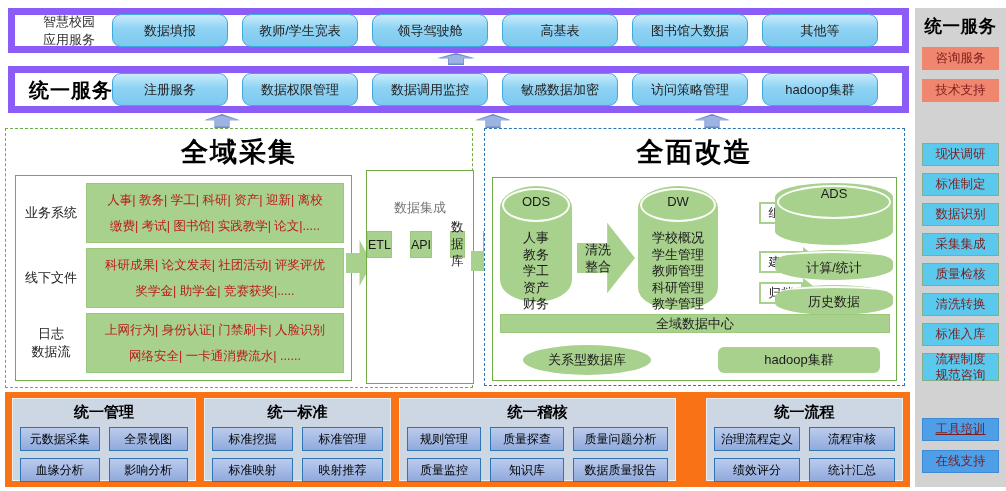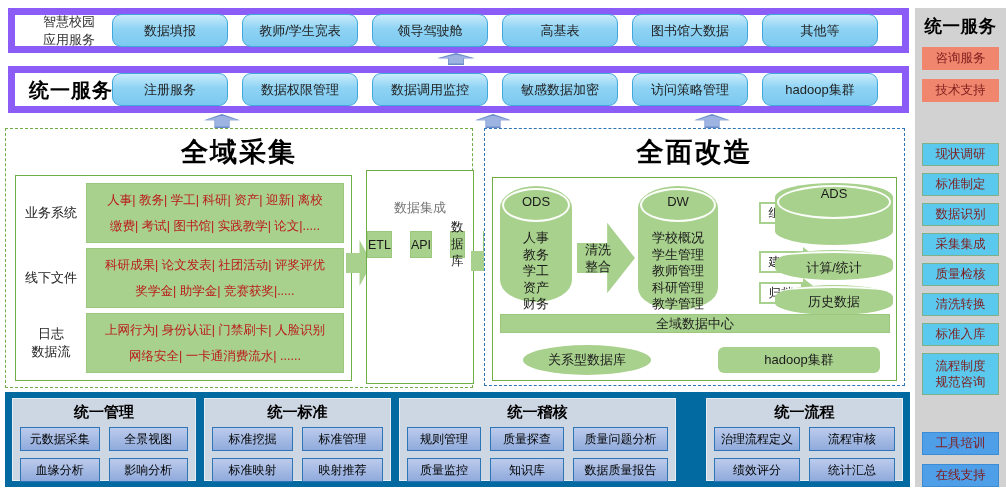--- a/index.html
+++ b/index.html
@@ -78,42 +78,42 @@
   .flow-label { width:44px; height:22px; background:#fff; border:2.5px solid #A9D18E;
                 display:flex; align-items:center; justify-content:center; font-size:12.5px; }
   .flow-head { width:0; height:0; border-top:15px solid transparent;
                border-bottom:15px solid transparent; border-left:19px solid #A9D18E; }
   .greenbar { position:absolute; background:#A9D18E; border:1px solid #9CC87E;
               display:flex; align-items:center; justify-content:center; font-size:13px; }
   .ellipse { border-radius:50%; border:none; }
   .rounded { border-radius:6px; border:none; }
 
   
-  #bottom { position:absolute; left:5px; top:392px; width:905px; height:95px; background:#0369a1;
+  #bottom { position:absolute; left:5px; top:392px; width:905px; height:95px; background:#f97316;
             display:flex; gap:8px; padding:6px 7px; }
   .panel { background:#CDD6E3; border:1px solid #E9EEF5; display:flex; flex-direction:column;
            padding:2px 7px 7px; }
   .panel-title { text-align:center; font-weight:bold; font-size:15px; padding:2px 0 5px; color:#000; }
   .panel-grid { display:grid; gap:7px 9px; flex:1; align-content:start; }
   .p2col { grid-template-columns:1fr 1fr; }
   .p3col { grid-template-columns:74px 74px 1fr; }
   .pbtn { height:24px; background:linear-gradient(180deg,#BCCBEC 0%,#8FAADC 100%);
           border:1px solid #2E75B6; display:flex; align-items:center; justify-content:center;
           font-size:12px; color:#000; }
 
   
   #sidebar { position:absolute; left:915px; top:8px; width:91px; height:479px; background:#D2D2D2;
              display:flex; flex-direction:column; align-items:center; }
   .sb-title { font-weight:bold; font-size:17.5px; margin-top:6px; color:#000; letter-spacing:0.5px; }
   .sb-btn { width:77px; height:23px; flex:none; display:flex; align-items:center; justify-content:center;
             font-size:12.5px; color:#7f1d1d; text-align:center; }
   .sb-red { background:#F0866E; margin-top:9px; }
   .sb-red:first-of-type { margin-top:3px; }
   .sb-cyan { background:#5BC8ED; border:1px solid #7FB08A; margin-top:7px; }
-  .sb-tall { height:42px; white-space:pre-line; line-height:1.3; }
+  .sb-tall { height:28px; white-space:pre-line; line-height:1.3; }
   .sb-blue { background:#4E9EE8; border:1px solid #3D8BD4; margin-top:9px; }
 </style>
 </head>
 <body>
 
 <div class="canvas">
 
   <div class="band" id="band1">
     <div class="band-label1">智慧校园
 应用服务</div>
@@ -295,17 +295,17 @@
     <div class="sb-btn sb-red">技术支持</div>
     <div class="sb-btn sb-cyan" style="margin-top:41px;">现状调研</div>
     <div class="sb-btn sb-cyan">标准制定</div>
     <div class="sb-btn sb-cyan">数据识别</div>
     <div class="sb-btn sb-cyan">采集集成</div>
     <div class="sb-btn sb-cyan">质量检核</div>
     <div class="sb-btn sb-cyan">清洗转换</div>
     <div class="sb-btn sb-cyan">标准入库</div>
     <div class="sb-btn sb-cyan sb-tall">流程制度
 规范咨询</div>
-    <div class="sb-btn sb-blue" style="margin-top:37px;">工具培训</div>
+    <div class="sb-btn sb-blue" style="margin-top:37px;text-decoration:underline;">工具培训</div>
     <div class="sb-btn sb-blue">在线支持</div>
   </div>
 
 </div>
 
 </body></html>

